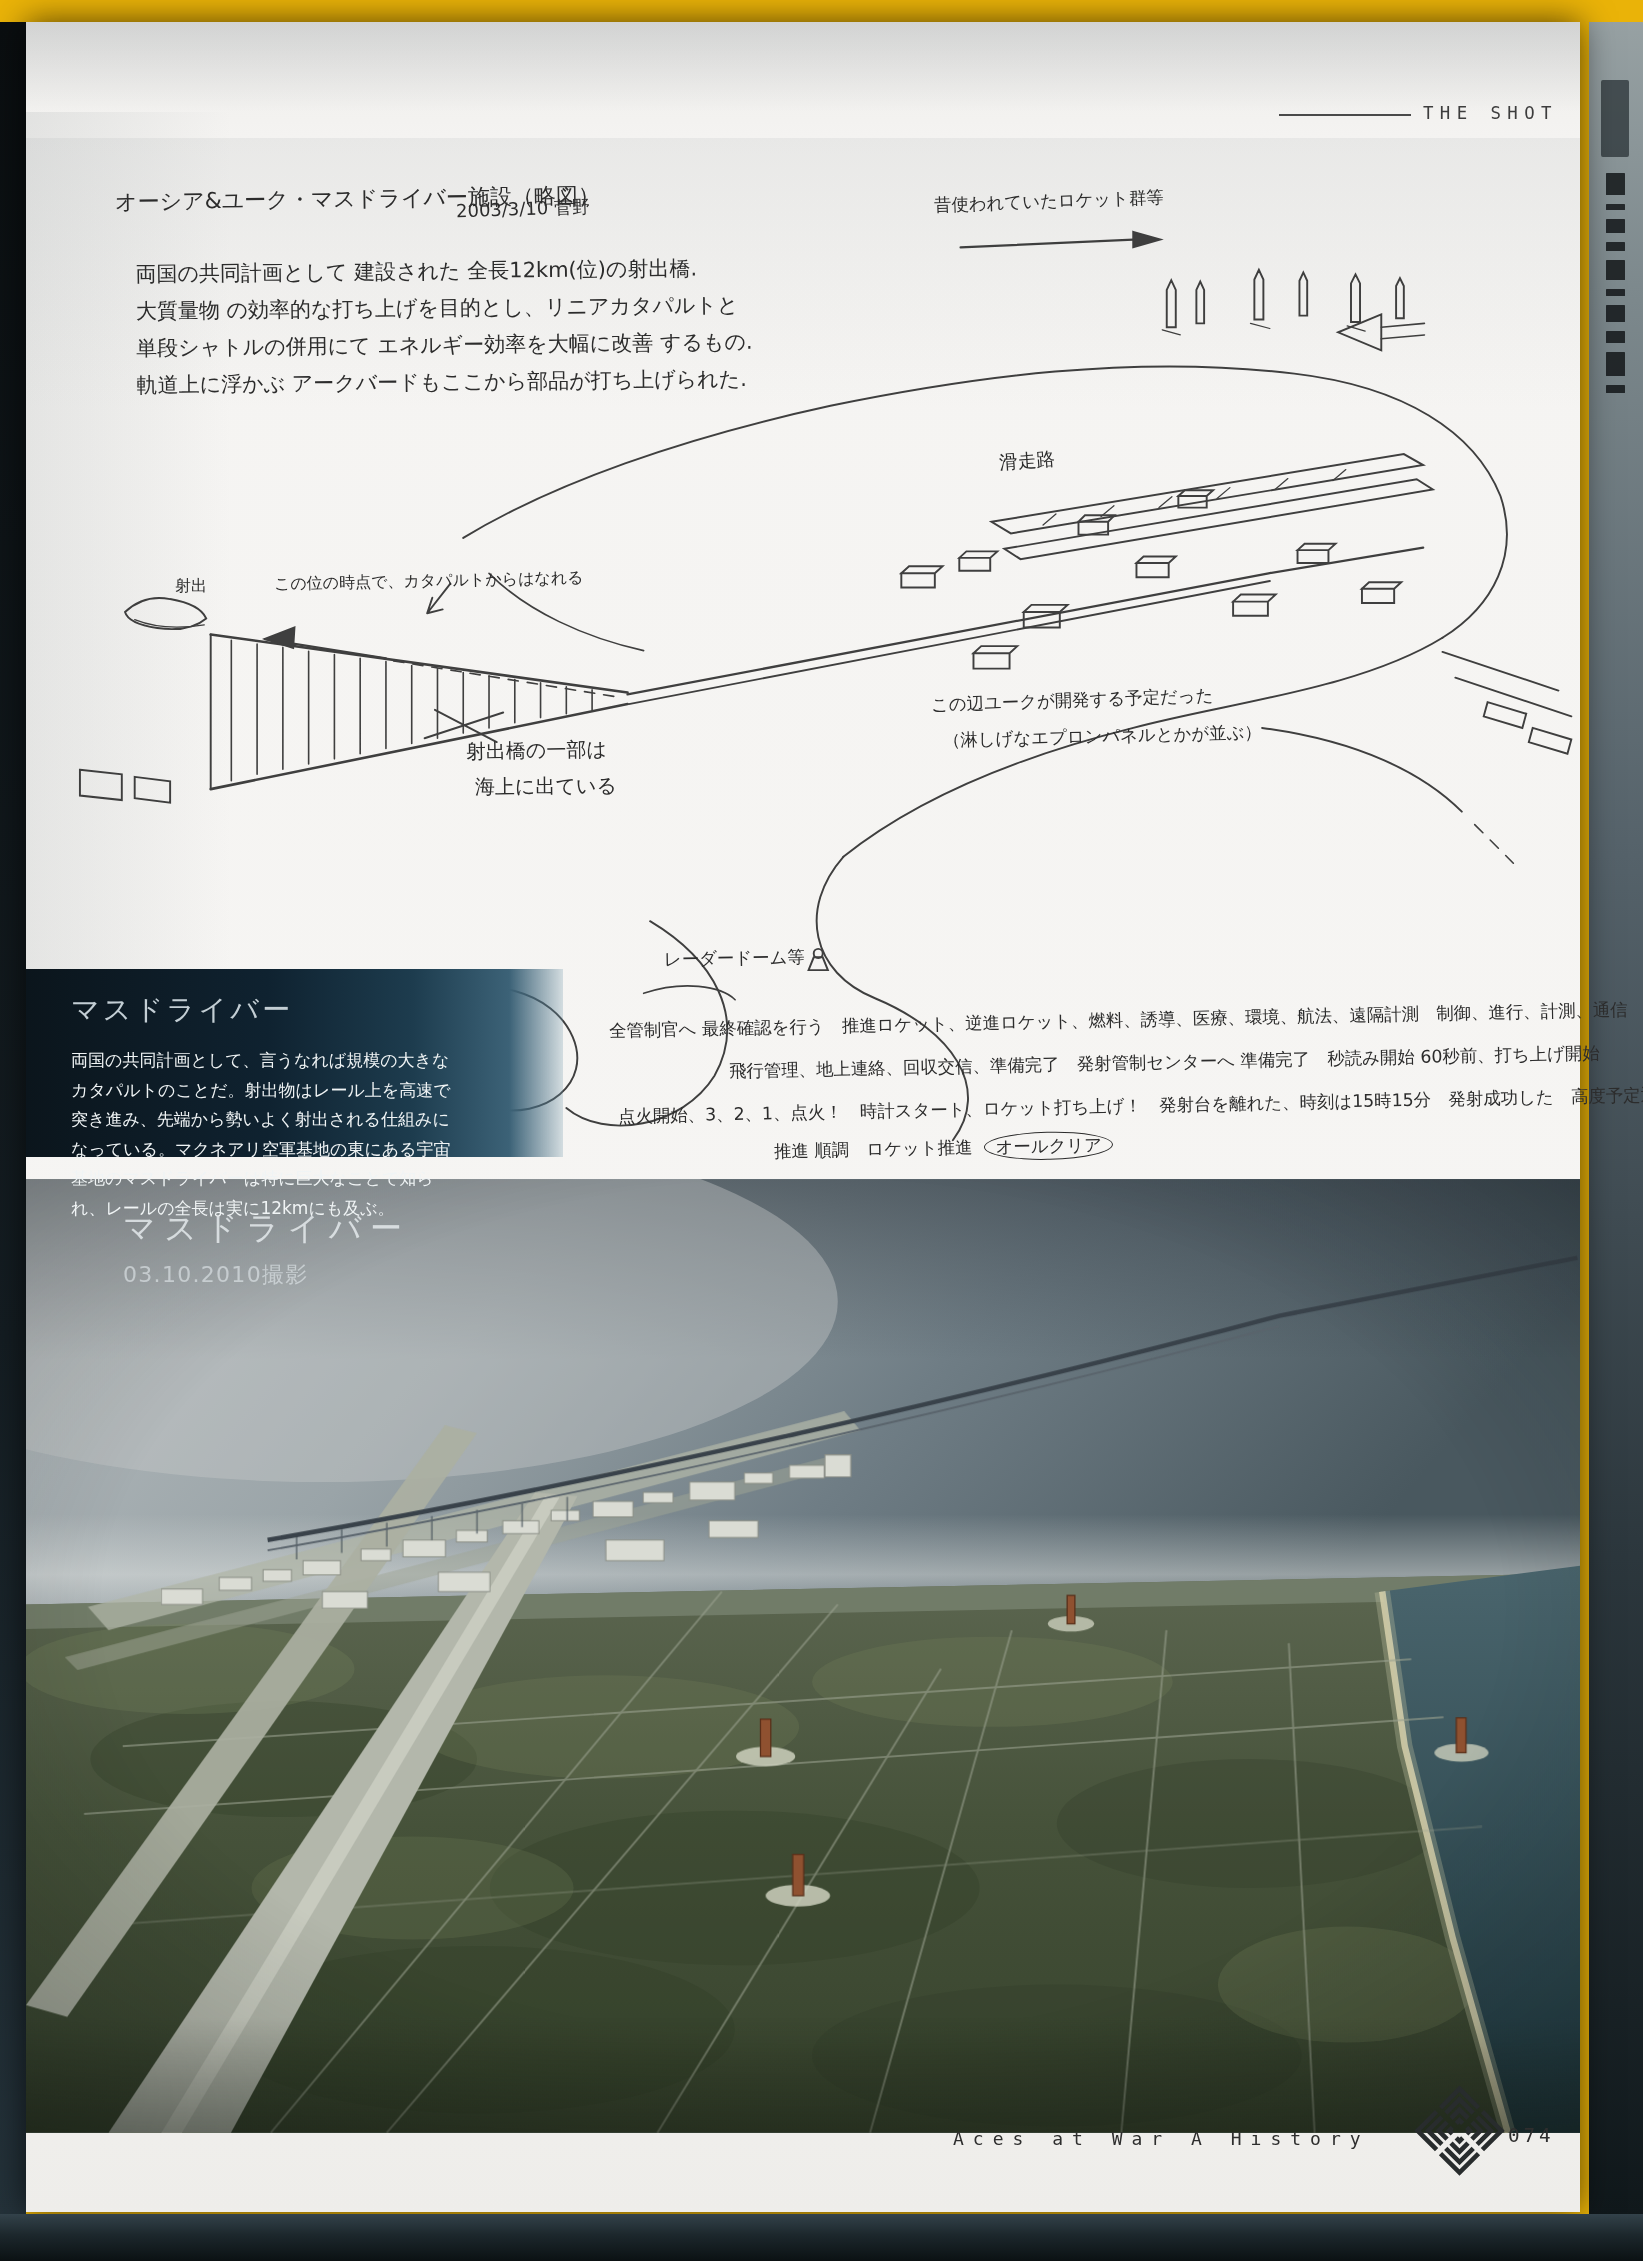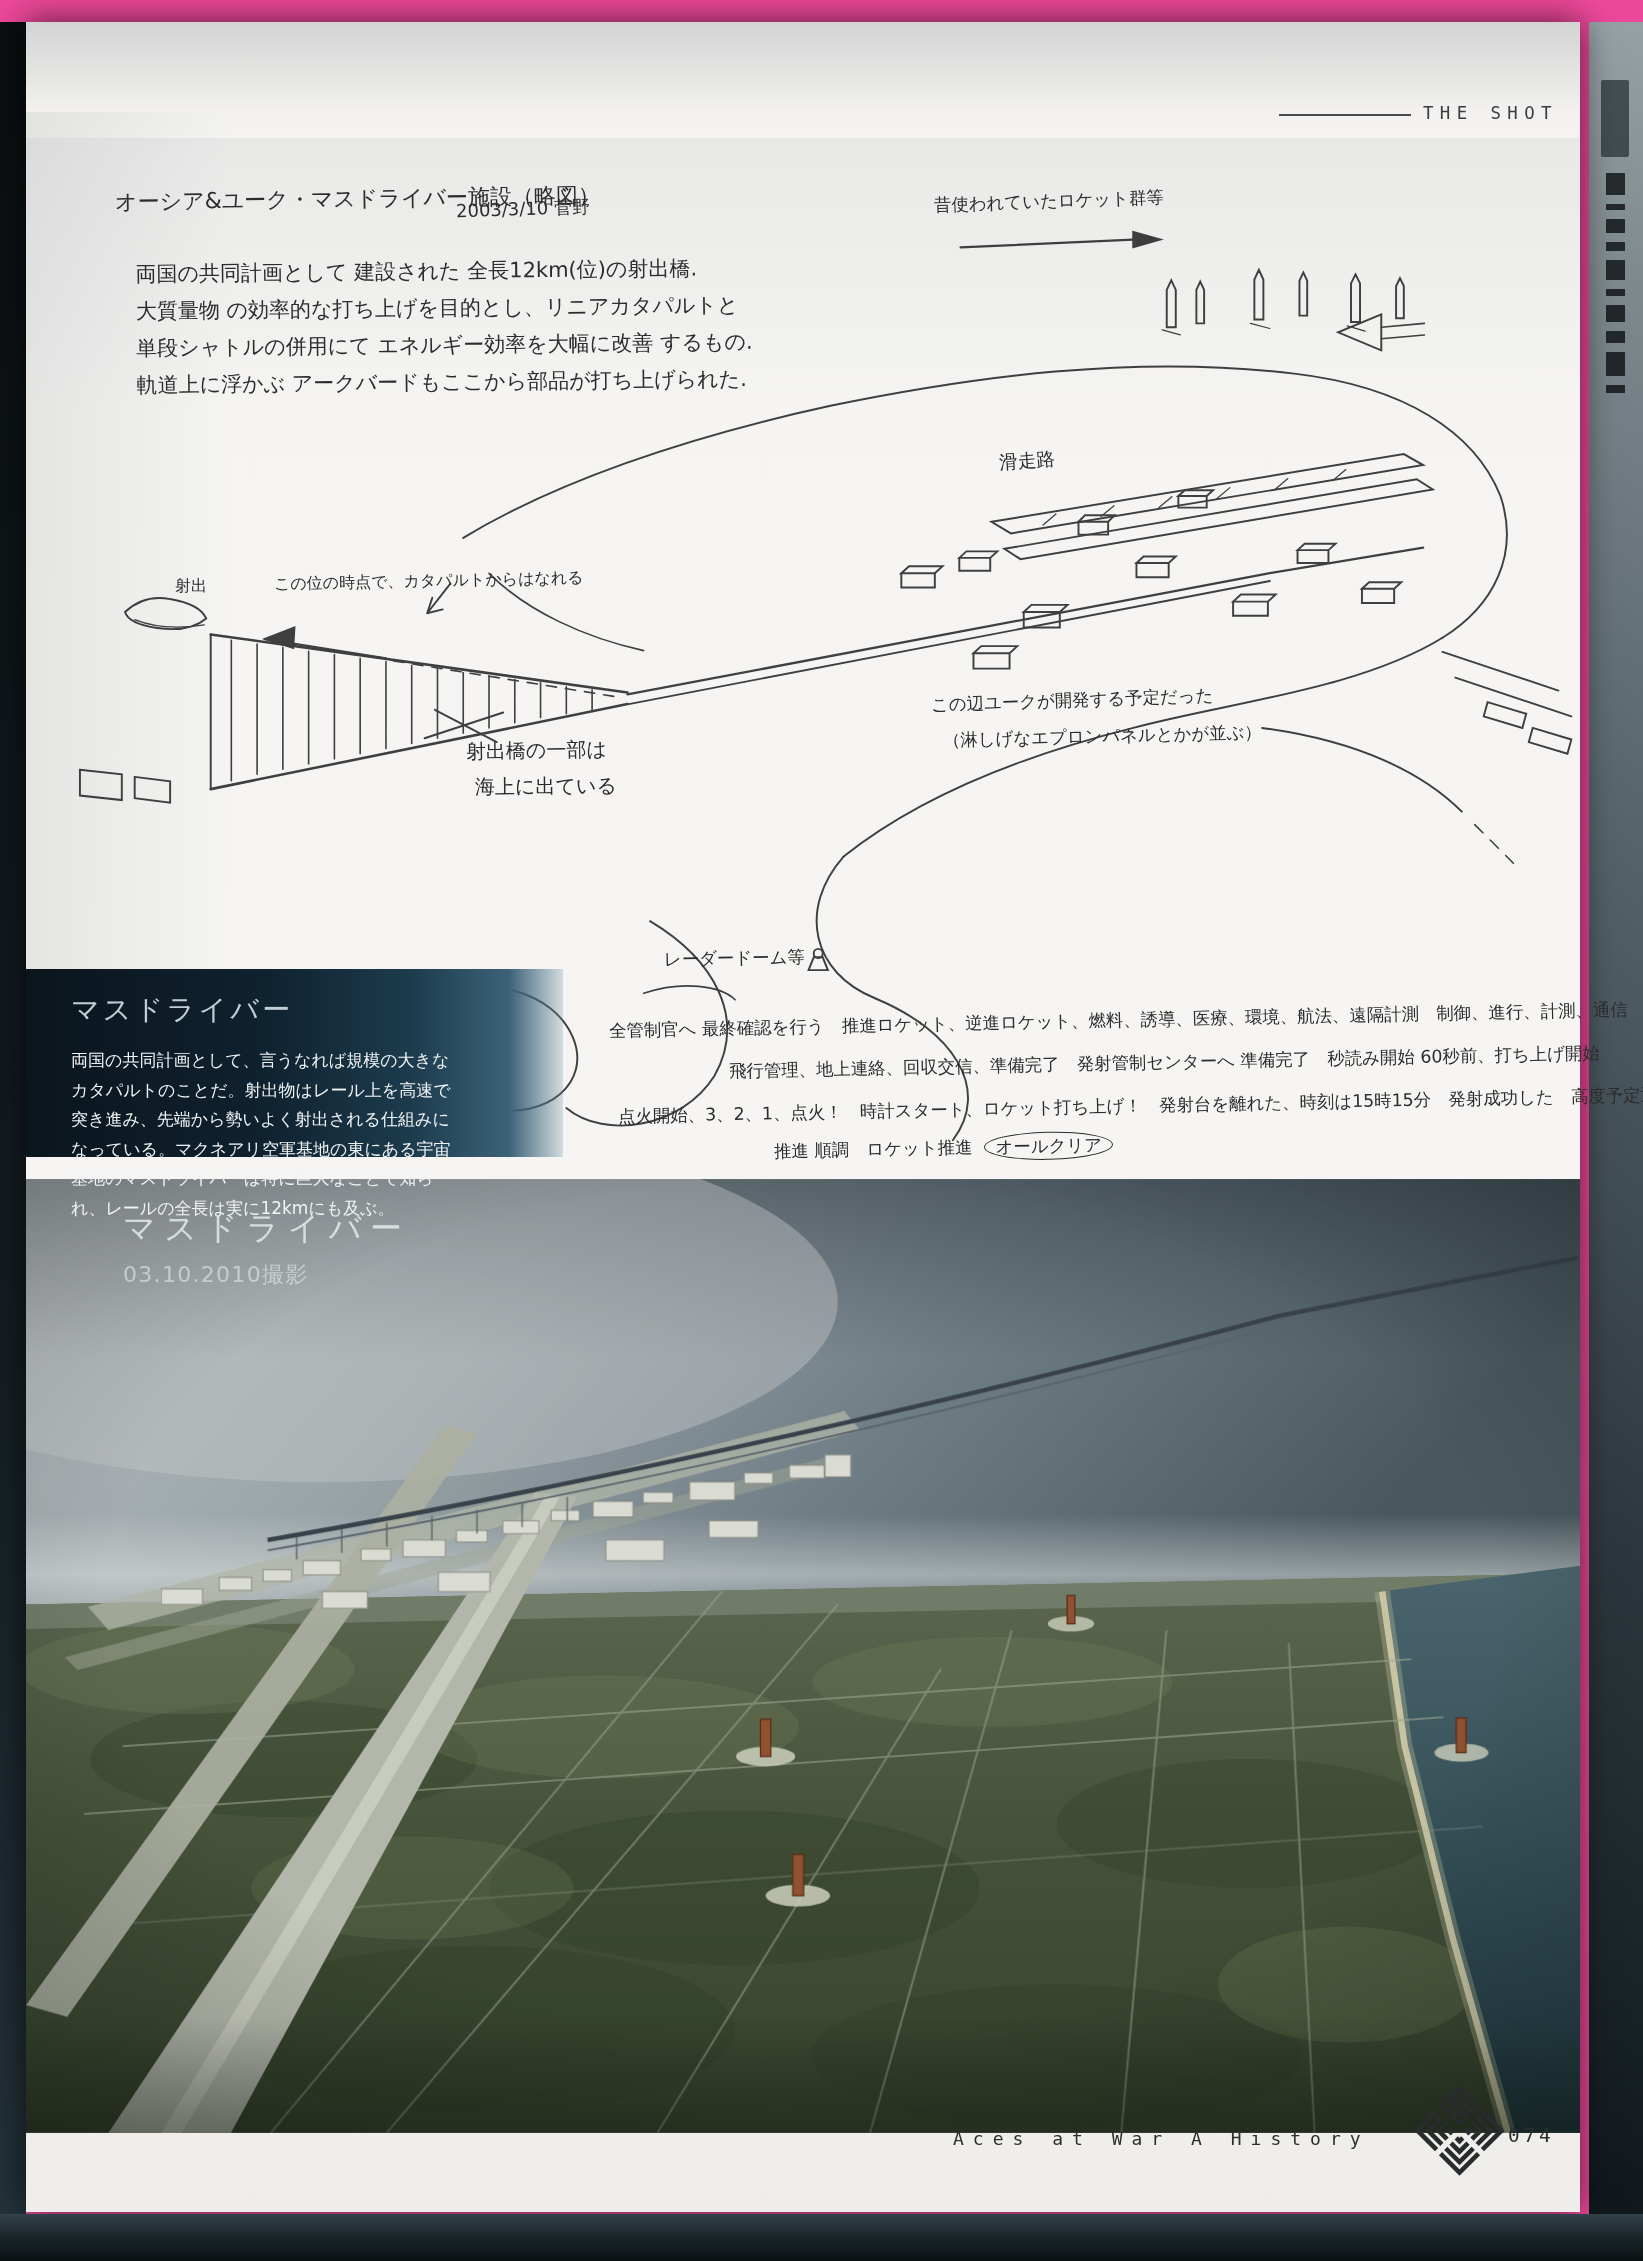--- a/index.html
+++ b/index.html
@@ -1,17 +1,17 @@
 <!DOCTYPE html>
 <html style="font-size:10.3px"><head>
 <meta charset="utf-8">
 <style>
   * { margin:0; padding:0; box-sizing:border-box; }
   html,body { background:#07090a; }
-  .scan { position:relative; width:1643px; height:2261px; background:#ec4899; overflow:hidden;
+  .scan { position:relative; width:1643px; height:2261px; background:#eab308; overflow:hidden;
           font-family:"DejaVu Sans", sans-serif; }
   .bottom-band { position:absolute; left:0; top:2214px; width:1643px; height:47px;
                  background:linear-gradient(180deg,#33424a 0%, #1c272c 45%, #0b1113 100%); }
   .left-band { position:absolute; left:0; top:22px; width:26px; height:2192px;
                background:linear-gradient(180deg,#0a0e10 0%, #141d22 60%, #24323a 100%); }
   
   .edge-strip { position:absolute; left:1589px; top:22px; width:54px; height:2192px;
                 background:linear-gradient(180deg,#97a1a3 0%, #7d898d 12%, #55626a 38%, #2c373d 70%, #10181b 100%); }
   .edge-marks { position:absolute; left:17px; top:151px; width:19.3px; }
   .edge-marks div { background:#14181a; opacity:.85; margin-bottom:9px; border-radius:0.6px; }

